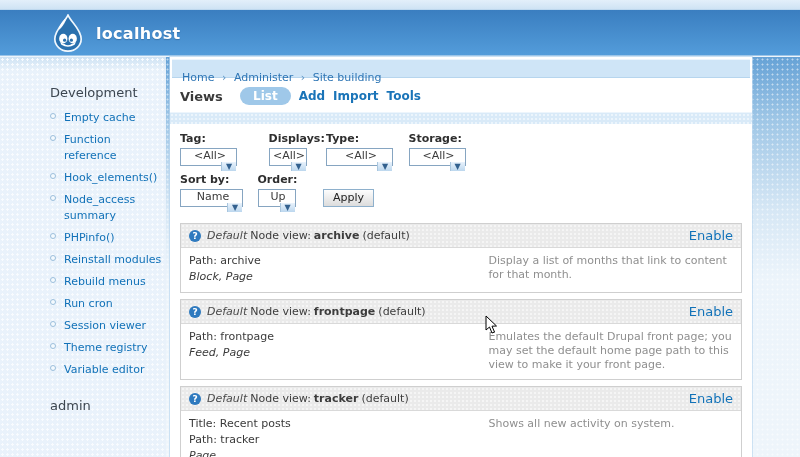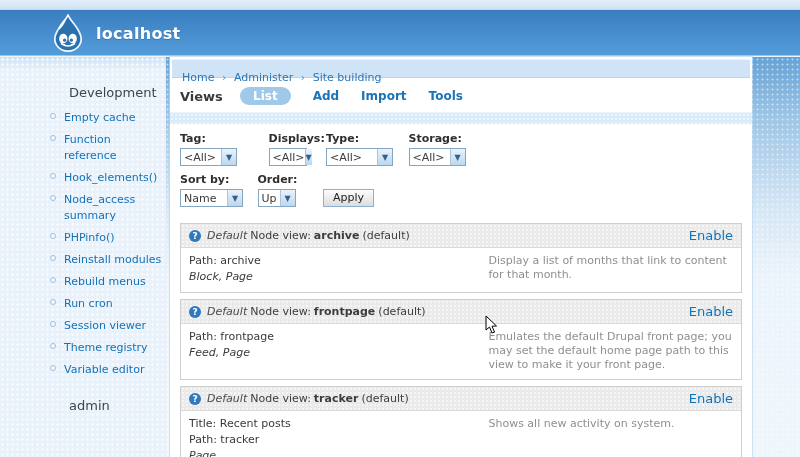--- a/index.html
+++ b/index.html
@@ -37,21 +37,21 @@
 
   
   .sidebar {
     position:absolute; left:0; top:57px; width:166px; bottom:0;
     background-image:
       radial-gradient(#f8fbfe 1px, transparent 1.3px),
       linear-gradient(#cfe3f4 0, #e9f2fb 14px, #e9f2fb 100%);
     background-size:5px 5px, 100% 100%;
     padding:28px 0 0 50px;
   }
-  .sb-heading { font-size:13px; color:#3c4650; margin-bottom:10px;margin-left:19px; }
+  .sb-heading { font-size:13px; color:#3c4650; margin-bottom:10px; }
   .sb-list { list-style:none; margin-bottom:20px; }
   .sb-item { position:relative; padding-left:14px; margin-bottom:6px; width:114px; line-height:16px; }
   .sb-item a { color:#1272b8; font-size:11px; }
   .bullet { position:absolute; left:0; top:3px; }
   .b-circle { width:6px; height:6px; border:1px solid #9cbfdc; border-radius:50%; background:#f4fafe; }
 
   
   .panel {
     position:absolute; left:170px; top:57px; width:582px; bottom:0;
     background:#fff; box-shadow:0 0 0 1px rgba(185,214,238,.65);
@@ -59,40 +59,40 @@
   .breadcrumb {
     margin:2px 2px 0 2px; height:19px; background:#cfe5f7;
     border-top:1px solid #eef6fd; border-bottom:1px solid #b6d5ee;
     padding:11px 0 0 10px; font-size:11px;
   }
   .breadcrumb a { color:#2f76b5; }
   .breadcrumb .sep { color:#5b93c4; margin:0 4px; }
 
   .views-bar { padding:9px 10px 7px; display:flex; align-items:center; }
   .page-title { font-size:13px; font-weight:bold; color:#3a3a3a; width:52px; }
-  .tabs { display:flex; align-items:center; gap:22px; margin-left:8px; }
+  .tabs { display:flex; align-items:center; gap:8px; margin-left:8px; }
   .tab { font-weight:bold; font-size:12px; color:#1a74b8; }
   .tab.active { background:#9fc8e9; color:#fff; border-radius:9px; padding:2px 13px; }
 
   .dotted-strip {
     height:12px; background-image:radial-gradient(#ecf5fc 1px, transparent 1.2px);
     background-size:4px 4px; background-color:#d9eaf8; border-top:1px solid #edf5fc;
   }
 
   
   .filters { padding:8px 10px 2px; }
   .frow { margin-bottom:7px; white-space:nowrap; }
   .fgroup { display:inline-block; vertical-align:top; }
   .fgroup label { display:block; font-weight:bold; font-size:11px; color:#2f2f2f; margin-bottom:3px; }
   .g-tag{width:57px;margin-right:28px} .g-displays{width:46px;margin-right:8px}
   .g-type{width:67px;margin-right:12px} .g-storage{width:57px}
   .g-sort{width:63px;margin-right:11px} .g-order{width:38px;margin-right:24px}
   .xp-select {
     height:18px; border:1px solid #86a5c1; background:#fff; display:flex;
-    align-items:center; font-size:11px; padding-left:3px; width:100%;
+    align-items:center; font-size:11px; padding-left:3px; width:100%;flex-direction:column;
   }
   .g-displays .xp-select { width:38px; }
   .sel-btn {
     margin-left:auto; width:15px; align-self:stretch; display:flex; align-items:center;
     justify-content:center; font-size:8px; color:#33618f;
     background:linear-gradient(#eaf3fc,#bcd7ee); border-left:1px solid #a9c6de;
   }
   .apply-btn {
     font-family:inherit; font-size:11px; color:#222; padding:1px 9px 2px; vertical-align:bottom;
     border:1px solid #8eb0cc; border-radius:0; background:linear-gradient(#fdfdfd,#dcdcdc);

